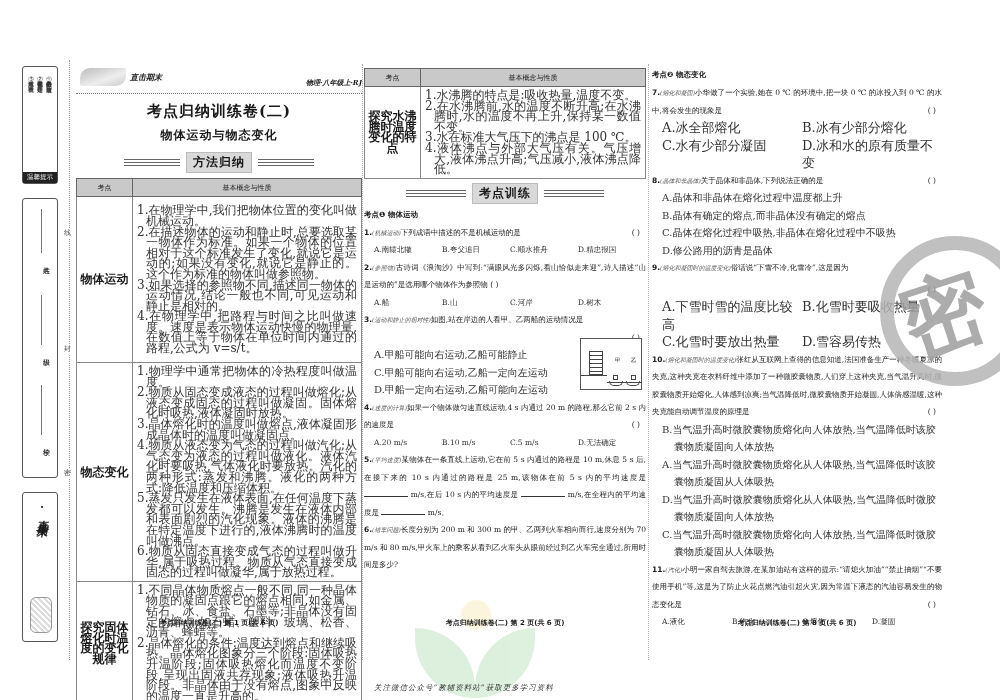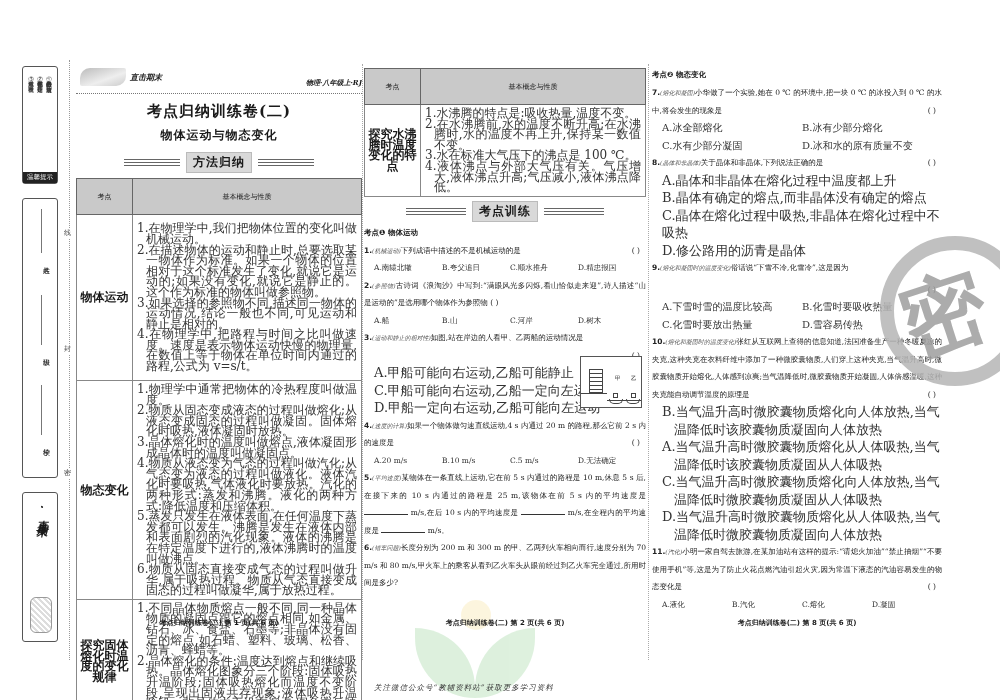--- a/index.html
+++ b/index.html
@@ -34,39 +34,39 @@
 
   .title1 { text-align: center; font-size: 15px; font-weight: bold; margin-top: 8px; letter-spacing: 1px; }
   .title2 { text-align: center; font-size: 12px; font-weight: bold; margin-top: 6px; letter-spacing: 1px; }
 
   .section-banner { display: flex; align-items: center; justify-content: center; margin: 8px 0 5px; gap: 6px; }
   .banner-lines { width: 56px; height: 7px; border-top: 1px solid #666; border-bottom: 1px solid #666; position: relative; }
   .banner-lines::after { content: ""; position: absolute; left: 0; right: 0; top: 2px; border-top: 1px solid #666; }
   .banner-label { font-family: "DejaVu Sans", sans-serif; font-weight: bold; font-size: 12px; background: #d9d9d9; padding: 1px 6px; border: 1px solid #bbb; letter-spacing: 1px; }
 
   table.kp { width: 100%; border-collapse: collapse; border: 1.5px solid #333; }
-  table.kp th { background: #c9c9c9; font-family: "DejaVu Sans", sans-serif; font-size: 7px; font-weight: normal; height: 36px; border: 1px solid #666; }
+  table.kp th { background: #c9c9c9; font-family: "DejaVu Sans", sans-serif; font-size: 7px; font-weight: normal; height: 18px; border: 1px solid #666; }
   table.kp td { border: 1px solid #888; vertical-align: middle; font-size: 12px; line-height: 10.6px; }
   td.topic { width: 56px; text-align: center; font-family: "DejaVu Sans", sans-serif; font-weight: bold; font-size: 7.5px; line-height: 11px; }
   td.content { padding: 3px 4px; }
   .item { padding-left: 9px; text-indent: -9px; text-align: justify; color: #333; }
 
   .footer { position: absolute; top: 618px; font-family: "DejaVu Sans", sans-serif; font-weight: bold; font-size: 7px; text-align: center; }
 
   
   .sub-head { font-family: "DejaVu Sans", sans-serif; font-weight: bold; font-size: 7.5px; margin: 4px 0 4px; }
   .q { font-size: 7.5px; line-height: 17.5px; color: #222; text-align: justify; position: relative; }
   .q .num { font-weight: bold; font-family: "DejaVu Sans", sans-serif; }
   .q .tag { font-size: 6px; color: #555; font-style: italic; }
   .q .paren { position: absolute; right: 6px; }
   .opts4 { display: flex; padding-left: 10px; font-size: 7.5px; line-height: 17.5px; color: #333; }
   .opts4 span { flex: 1; }
-  .opts2 { display: flex; flex-wrap: wrap; padding-left: 10px; font-size: 10px; line-height: 17.5px; color: #333; }
+  .opts2 { display: flex; flex-wrap: wrap; padding-left: 10px; font-size: 13px; line-height: 17.5px; color: #333; }
   .opts2 span { width: 50%; }
-  .opts1 { padding-left: 10px; font-size: 13px; line-height: 17.5px; color: #333; }
+  .opts1 { padding-left: 10px; font-size: 10px; line-height: 17.5px; color: #333; }
   .opts1.hang { padding-left: 22px; text-indent: -12px; }
   .blank { display: inline-block; width: 44px; border-bottom: 1px solid #333; height: 10px; vertical-align: baseline; }
 
   .fig { position: absolute; right: 4px; top: 2px; width: 62px; height: 52px; border: 1px solid #555; background: #fff; }
   .fig .building { position: absolute; left: 8px; top: 12px; width: 14px; height: 24px; border: 1px solid #444; background: repeating-linear-gradient(#fff 0 3px,#444 3px 4px); }
   .fig .ground { position: absolute; left: 0; bottom: 0; width: 26px; height: 14px; border-top: 1px solid #444; }
   .fig .water { position: absolute; left: 26px; right: 0; bottom: 6px; border-top: 1px solid #444; }
   .fig .boat { position: absolute; bottom: 3px; width: 14px; height: 5px; border: 1px solid #444; border-top: none; border-radius: 0 0 5px 5px; }
   .fig .flag { position: absolute; bottom: 9px; width: 5px; height: 5px; border: 1px solid #444; }
   .fig .lbl { position: absolute; font-size: 5.5px; top: 18px; }
@@ -298,22 +298,22 @@
     <span>C.化雪时要放出热量</span>
     <span>D.雪容易传热</span>
   </div>
 
   <div class="q">
     <span class="num">10.</span><span class="tag">(熔化和凝固时的温度变化)</span><span>张红从互联网上查得的信息知道,法国准备生产一种冬暖夏凉的夹克,这种夹克在衣料纤维中添加了一种微胶囊物质,人们穿上这种夹克,当气温升高时,微胶囊物质开始熔化,人体感到凉爽;当气温降低时,微胶囊物质开始凝固,人体倍感温暖,这种夹克能自动调节温度的原理是</span>
     <span class="paren" style="bottom:0">(    )</span>
   </div>
   <div class="opts1 hang">B.当气温升高时微胶囊物质熔化向人体放热,当气温降低时该胶囊物质凝固向人体放热</div>
   <div class="opts1 hang">A.当气温升高时微胶囊物质熔化从人体吸热,当气温降低时该胶囊物质凝固从人体吸热</div>
+  <div class="opts1 hang">D.当气温升高时微胶囊物质熔化从人体吸热,当气温降低时微胶囊物质凝固向人体放热</div>
   <div class="opts1 hang">C.当气温升高时微胶囊物质熔化向人体放热,当气温降低时微胶囊物质凝固从人体吸热</div>
-  <div class="opts1 hang">D.当气温升高时微胶囊物质熔化从人体吸热,当气温降低时微胶囊物质凝固向人体放热</div>
 
   <div class="q">
     <span class="num">11.</span><span class="tag">(汽化)</span><span>小明一家自驾去旅游,在某加油站有这样的提示:“请熄火加油”“禁止抽烟”“不要使用手机”等,这是为了防止火花点燃汽油引起火灾,因为常温下液态的汽油容易发生的物态变化是</span>
     <span class="paren" style="bottom:0">(    )</span>
   </div>
   <div class="opts4">
     <span>A.液化</span>
     <span>B.汽化</span>
     <span>C.熔化</span>
     <span>D.凝固</span>

